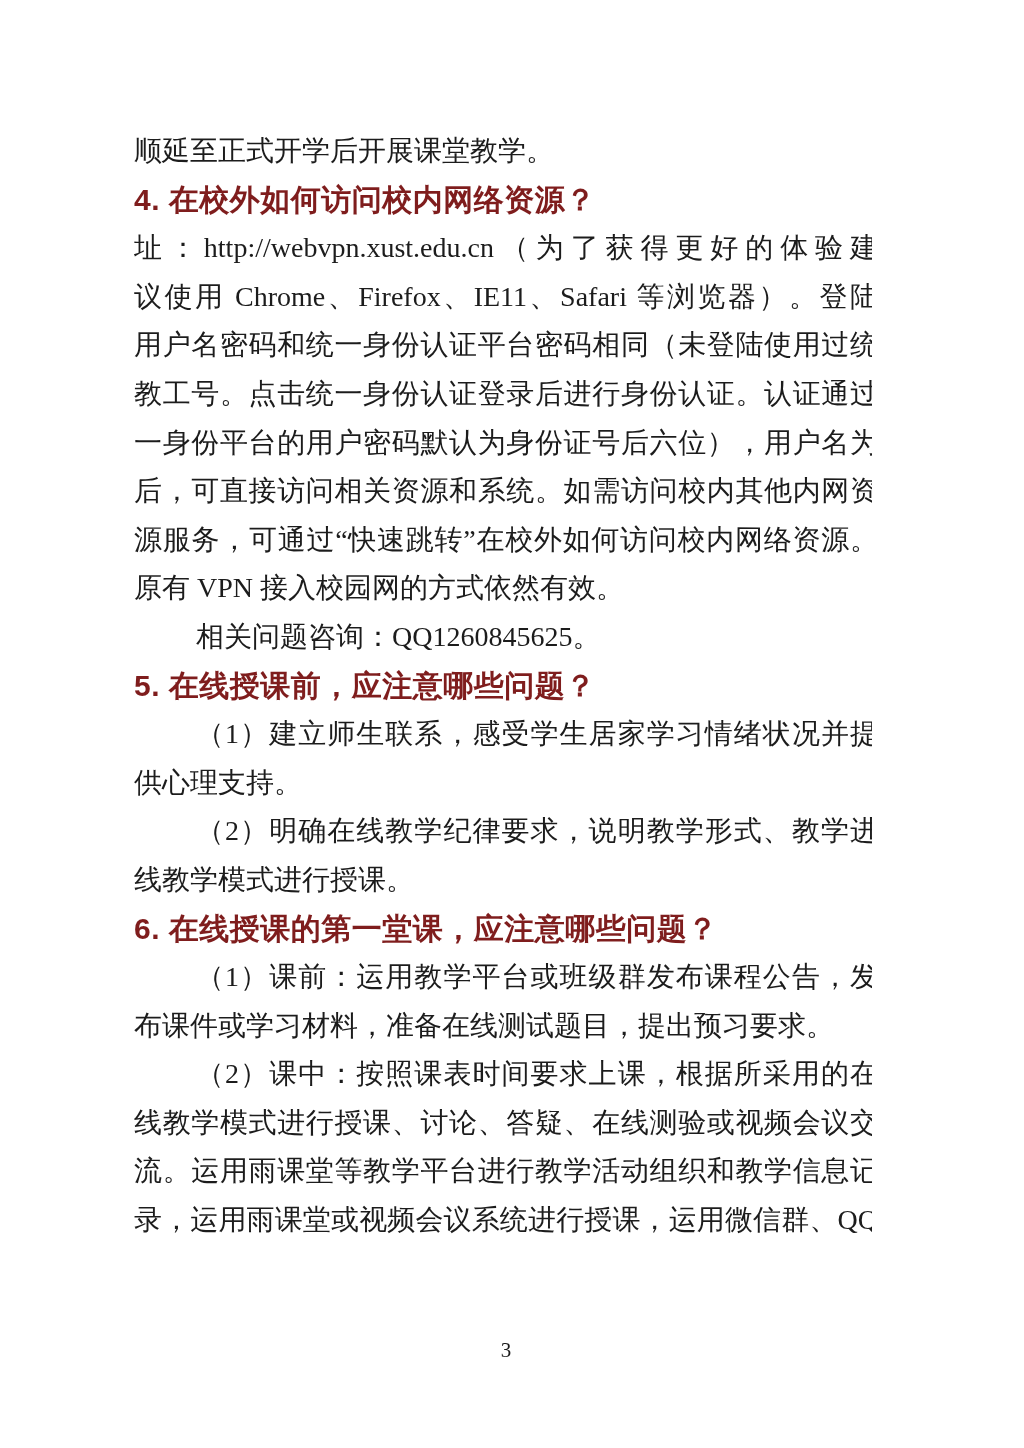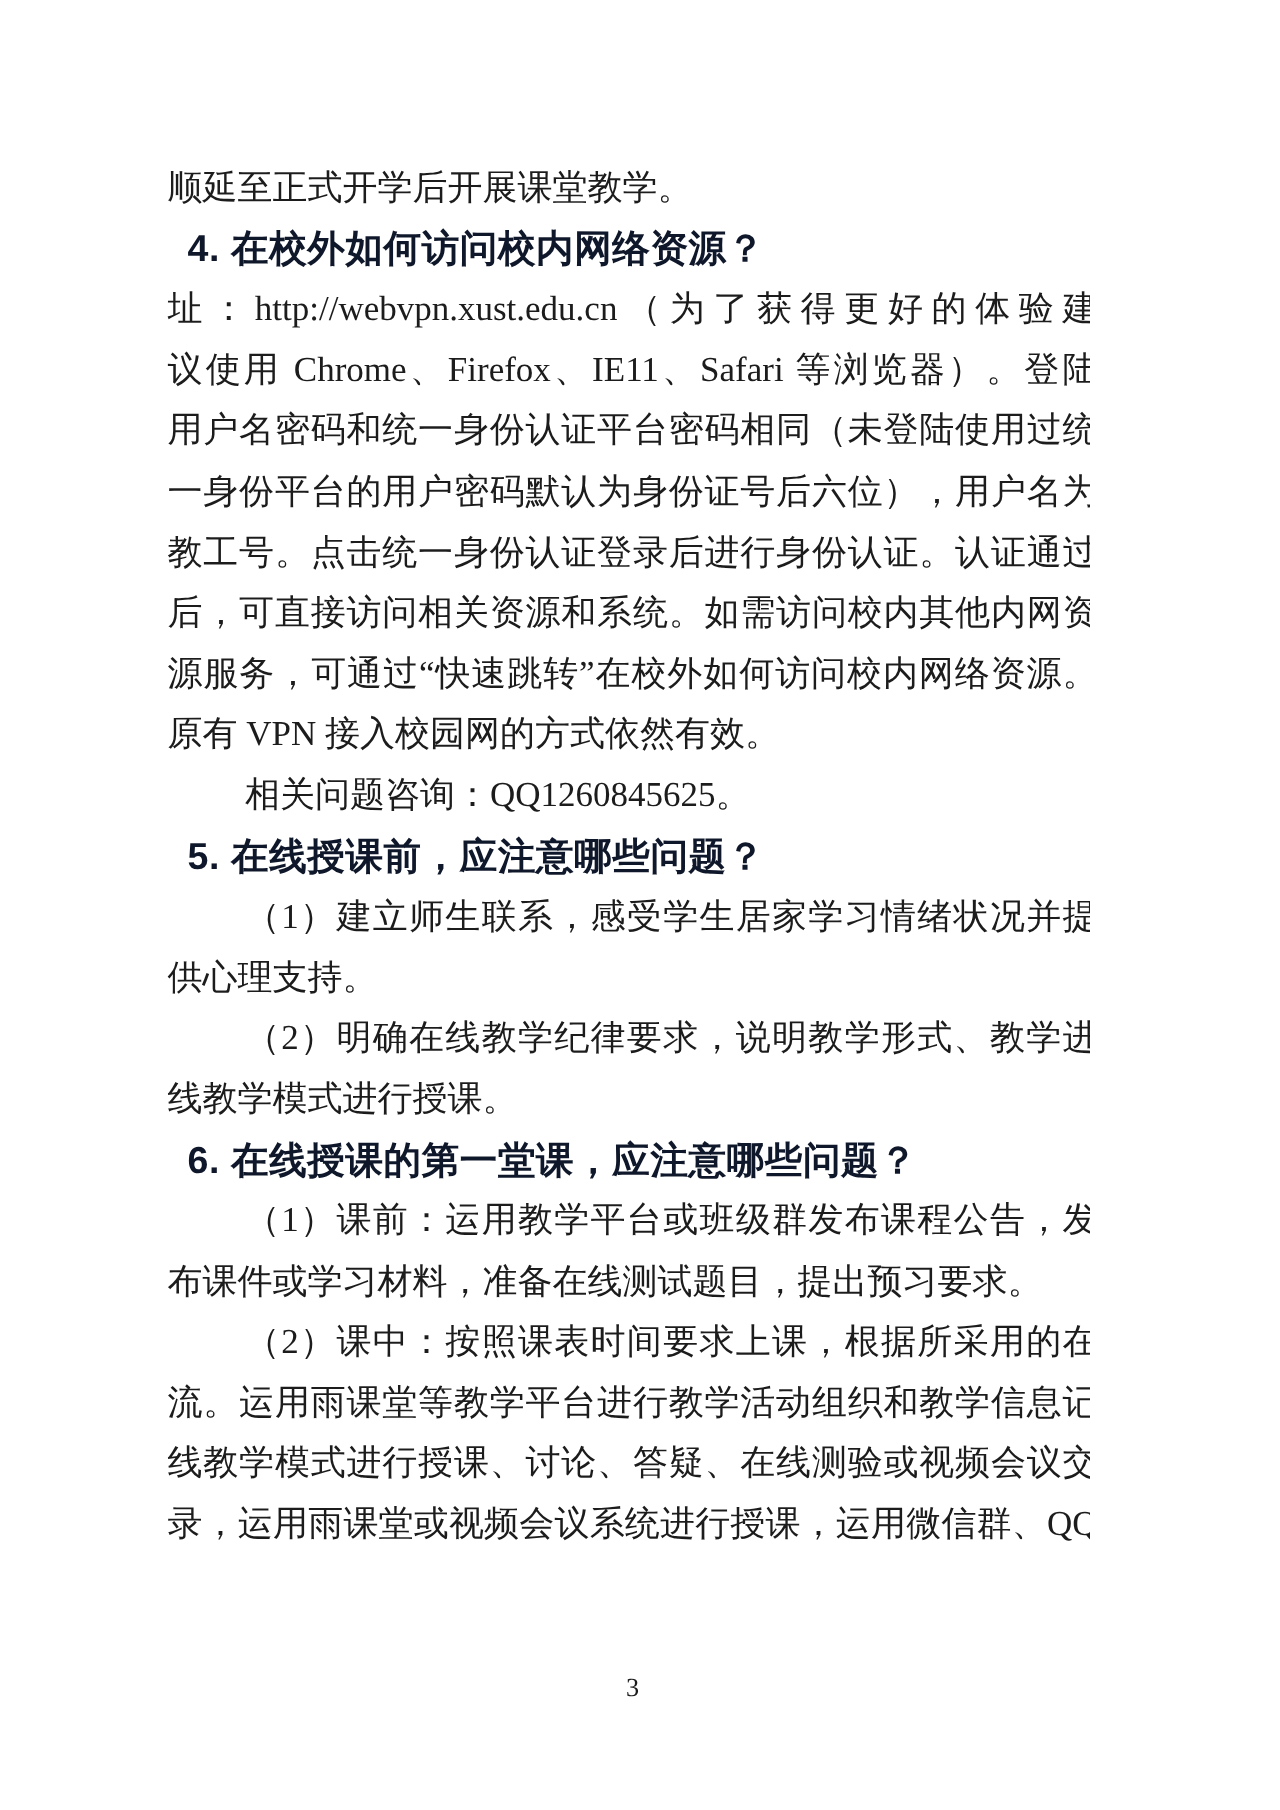--- a/index.html
+++ b/index.html
@@ -36,25 +36,24 @@
     text-align: left;
     text-align-last: left;
   }
   .i {               
     text-indent: 62px;
   }
   .h {               
     font-family: "Liberation Sans", sans-serif;
     font-weight: 700;
     font-size: 30px;
-    color: #0f172a;
+    color: #7f1d1d;
     letter-spacing: 0.5px;
     text-align: center;
     text-align-last: left;
-    margin-left: 16px;
   }
   .footer {
     position: absolute;
     left: 134px;
     top: 1332px;
     width: 744px;
     text-align: center;
   }
   .pagenum {
     font-family: "Liberation Serif", serif;
@@ -66,35 +65,35 @@
 </head>
 <body>
 
 <div class="sheet">
   <div class="textcol">
     <div class="ln e">顺延至正式开学后开展课堂教学。</div>
     <div class="ln h">4. 在校外如何访问校内网络资源？</div>
     <div class="ln">址：http://webvpn.xust.edu.cn（为了获得更好的体验建</div>
     <div class="ln">议使用 Chrome、Firefox、IE11、Safari 等浏览器）。登陆</div>
     <div class="ln">用户名密码和统一身份认证平台密码相同（未登陆使用过统</div>
+    <div class="ln">教工号。点击统一身份认证登录后进行身份认证。认证通过</div>
     <div class="ln">一身份平台的用户密码默认为身份证号后六位），用户名为</div>
-    <div class="ln">教工号。点击统一身份认证登录后进行身份认证。认证通过</div>
     <div class="ln">后，可直接访问相关资源和系统。如需访问校内其他内网资</div>
     <div class="ln">源服务，可通过“快速跳转”在校外如何访问校内网络资源。</div>
     <div class="ln e">原有 VPN 接入校园网的方式依然有效。</div>
     <div class="ln e i">相关问题咨询：QQ1260845625。</div>
     <div class="ln h">5. 在线授课前，应注意哪些问题？</div>
     <div class="ln i">（1）建立师生联系，感受学生居家学习情绪状况并提</div>
     <div class="ln e">供心理支持。</div>
     <div class="ln i">（2）明确在线教学纪律要求，说明教学形式、教学进</div>
     <div class="ln e">线教学模式进行授课。</div>
     <div class="ln h">6. 在线授课的第一堂课，应注意哪些问题？</div>
     <div class="ln i">（1）课前：运用教学平台或班级群发布课程公告，发</div>
     <div class="ln e">布课件或学习材料，准备在线测试题目，提出预习要求。</div>
     <div class="ln i">（2）课中：按照课表时间要求上课，根据所采用的在</div>
+    <div class="ln">线教学模式进行授课、讨论、答疑、在线测验或视频会议交</div>
     <div class="ln">流。运用雨课堂等教学平台进行教学活动组织和教学信息记</div>
-    <div class="ln">线教学模式进行授课、讨论、答疑、在线测验或视频会议交</div>
     <div class="ln">录，运用雨课堂或视频会议系统进行授课，运用微信群、QQ</div>
   </div>
   <div class="footer">
     <span class="pagenum">3</span>
   </div>
 </div>
 
 </body></html>

